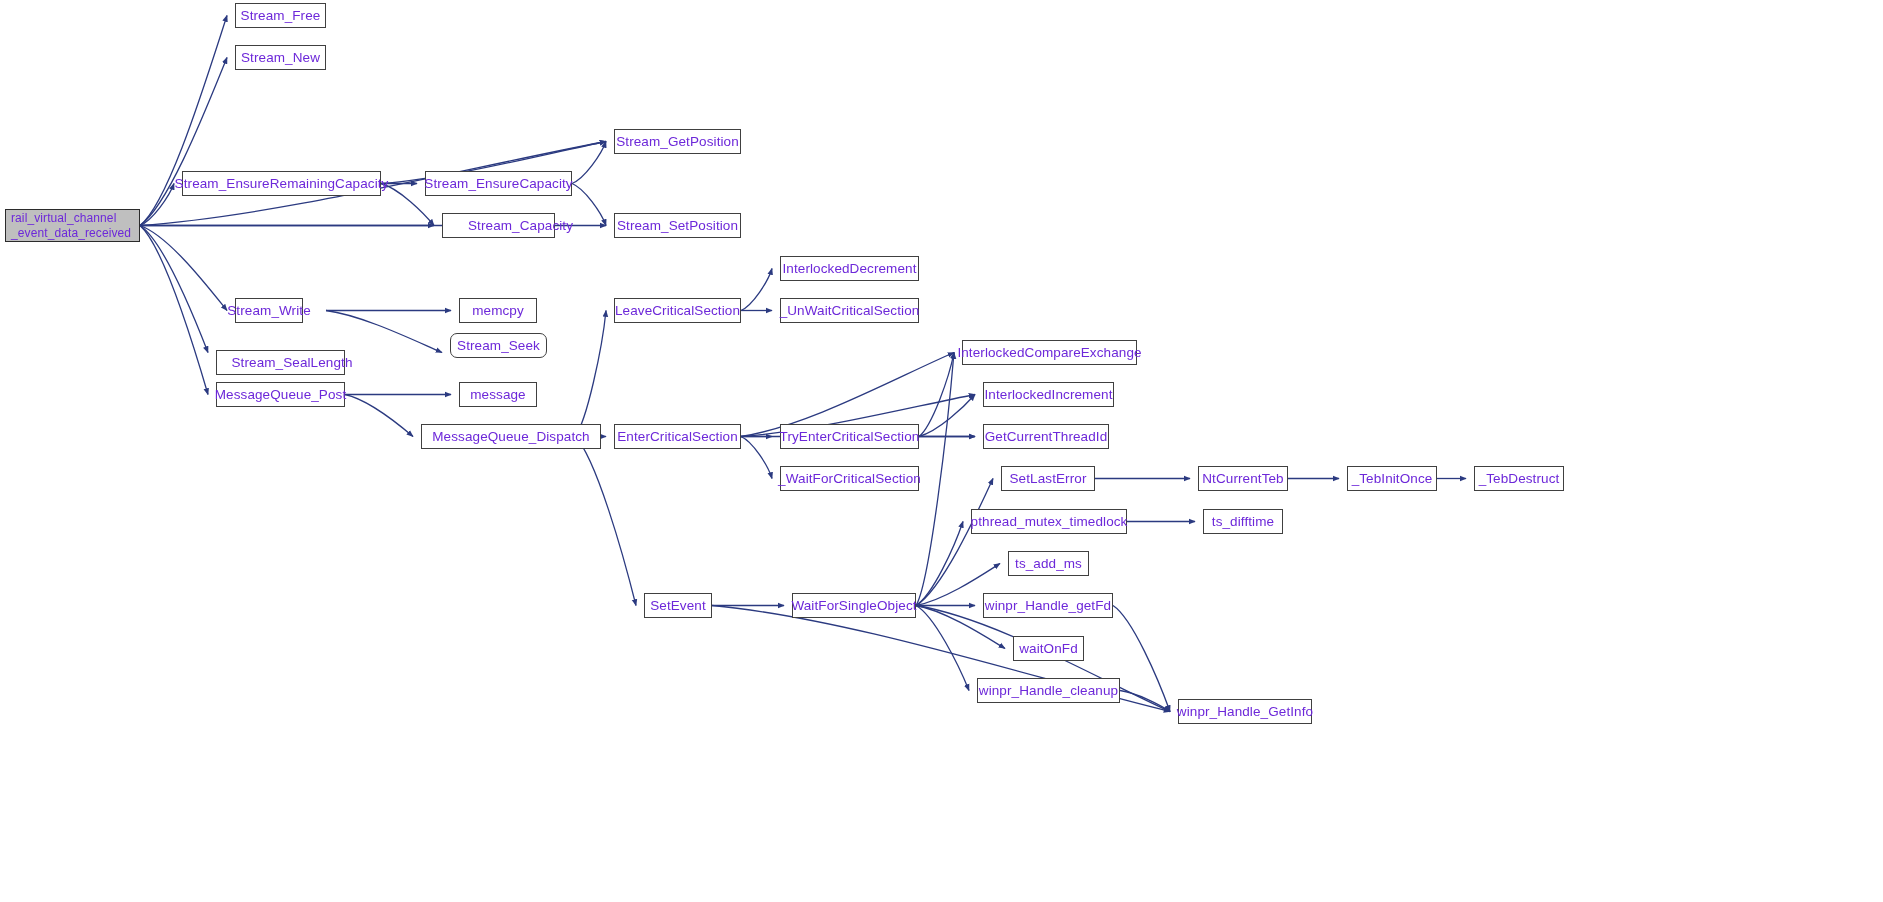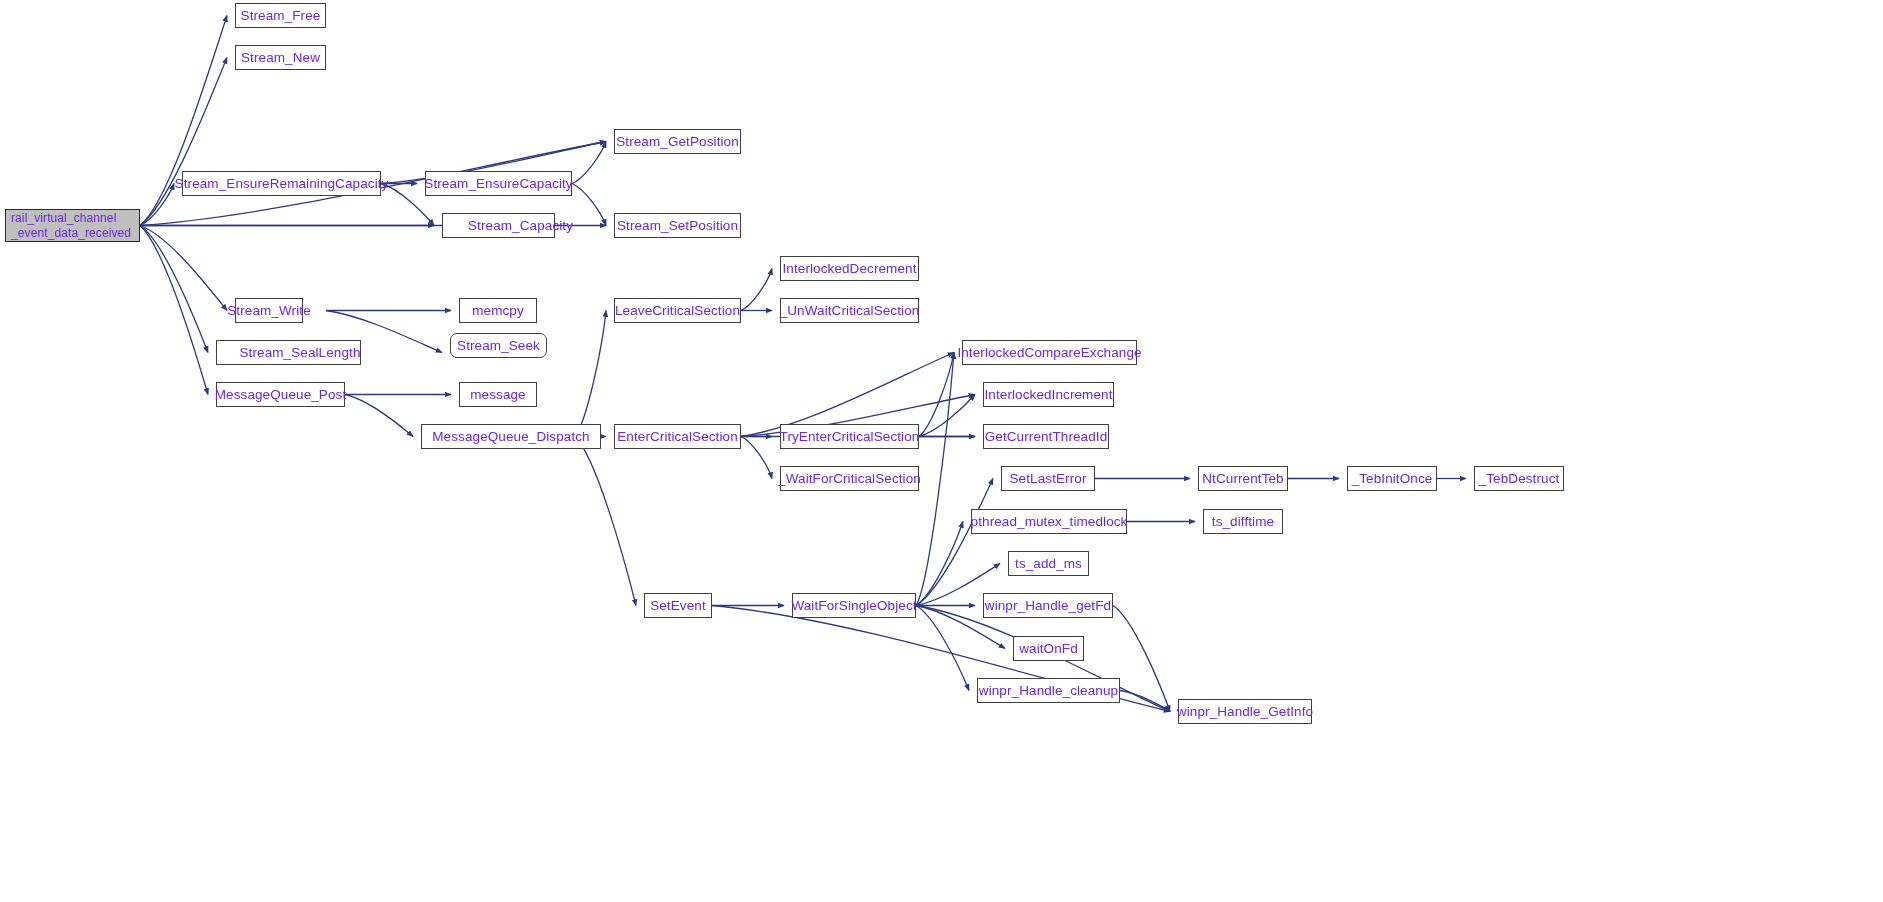--- a/index.html
+++ b/index.html
@@ -118,21 +118,21 @@
     <div class="node" style="left: 614px; top: 129px; width: 127px; height: 25px;">Stream_GetPosition</div>
     <div class="node" style="left: 182px; top: 171px; width: 199px; height: 25px;">Stream_EnsureRemainingCapacity</div>
     <div class="node" style="left: 425px; top: 171px; width: 147px; height: 25px;">Stream_EnsureCapacity</div>
     <div class="node" style="left: 442px; top: 213px; width: 113px; height: 25px; padding-left: 44px;">Stream_Capacity</div>
     <div class="node" style="left: 614px; top: 213px; width: 127px; height: 25px;">Stream_SetPosition</div>
     <div class="node" style="left: 780px; top: 256px; width: 139px; height: 25px;">InterlockedDecrement</div>
     <div class="node" style="left: 614px; top: 298px; width: 127px; height: 25px;">LeaveCriticalSection</div>
     <div class="node" style="left: 780px; top: 298px; width: 139px; height: 25px;">_UnWaitCriticalSection</div>
     <div class="node" style="left: 235px; top: 298px; width: 68px; height: 25px;">Stream_Write</div>
     <div class="node" style="left: 459px; top: 298px; width: 78px; height: 25px;">memcpy</div>
-    <div class="node" style="left: 216px; top: 340px; width: 145px; height: 25px; padding-left: 23px;">Stream_SealLength</div>
+    <div class="node" style="left: 216px; top: 350px; width: 129px; height: 25px; padding-left: 23px;">Stream_SealLength</div>
     <div class="node" style="left: 450px; top: 333px; width: 97px; height: 25px; border-radius: 7px;">Stream_Seek</div>
     <div class="node" style="left: 962px; top: 340px; width: 175px; height: 25px;">InterlockedCompareExchange</div>
     <div class="node" style="left: 216px; top: 382px; width: 129px; height: 25px;">MessageQueue_Post</div>
     <div class="node" style="left: 459px; top: 382px; width: 78px; height: 25px;">message</div>
     <div class="node" style="left: 983px; top: 382px; width: 131px; height: 25px;">InterlockedIncrement</div>
     <div class="node" style="left: 421px; top: 424px; width: 180px; height: 25px;">MessageQueue_Dispatch</div>
     <div class="node" style="left: 614px; top: 424px; width: 127px; height: 25px;">EnterCriticalSection</div>
     <div class="node" style="left: 780px; top: 424px; width: 139px; height: 25px;">TryEnterCriticalSection</div>
     <div class="node" style="left: 983px; top: 424px; width: 126px; height: 25px;">GetCurrentThreadId</div>
     <div class="node" style="left: 780px; top: 466px; width: 139px; height: 25px;">_WaitForCriticalSection</div>

